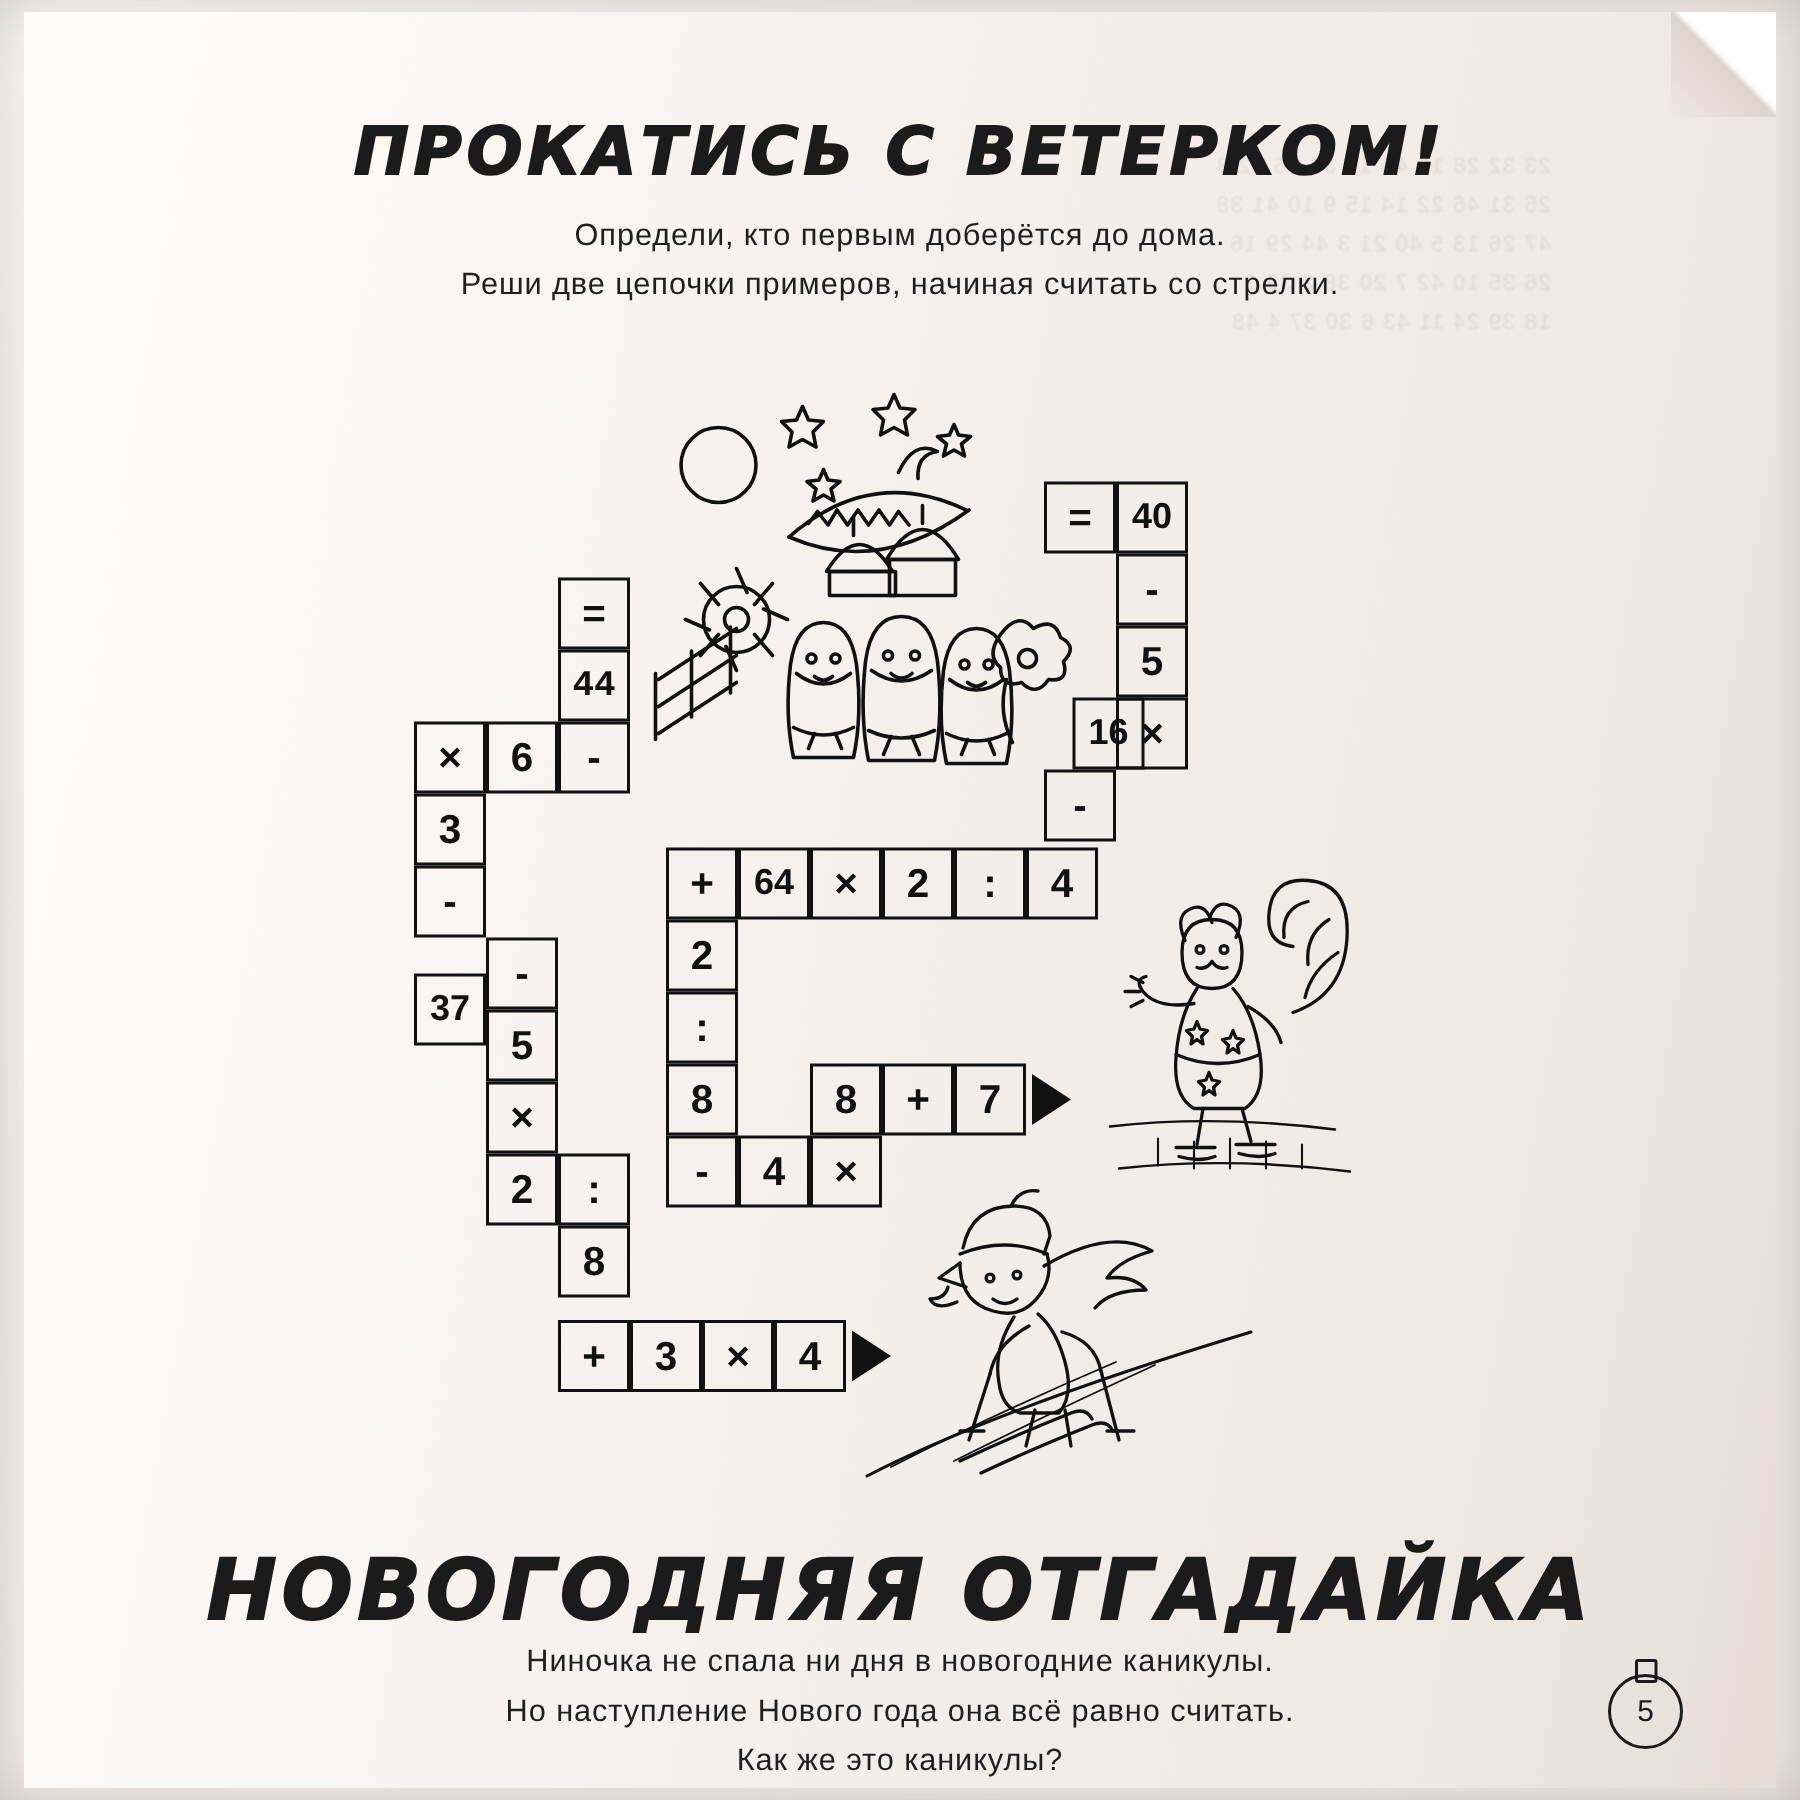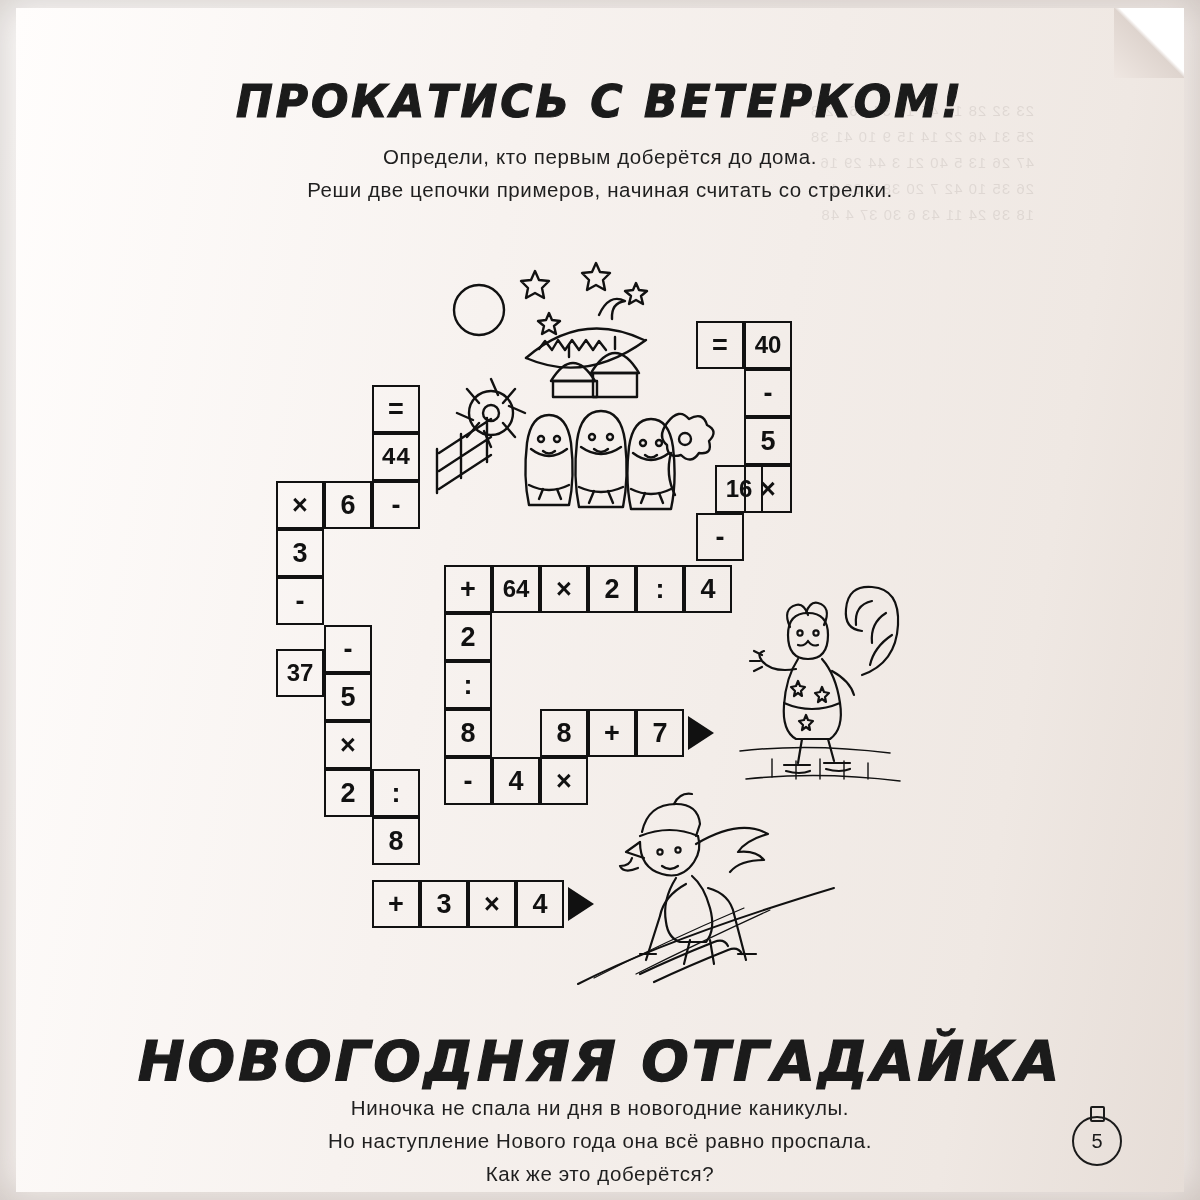--- a/index.html
+++ b/index.html
@@ -322,21 +322,21 @@
         <div class="cell" style="left: 620px; top: 701px;">7</div>
         <div class="cell" style="left: 428px; top: 749px;">-</div>
         <div class="cell" style="left: 476px; top: 749px;">4</div>
         <div class="cell" style="left: 524px; top: 749px;">×</div>
         <div class="arrow" style="left: 672px; top: 708px;"></div>
         <div class="arrow" style="left: 552px; top: 879px;"></div>
       </div>
 
     <div class="title" id="title-second">НОВОГОДНЯЯ ОТГАДАЙКА</div>
     <div class="sub" style="top:1088px;">Ниночка не спала ни дня в новогодние каникулы.</div>
-    <div class="sub" style="top:1121px;">Но наступление Нового года она всё равно проспала.</div>
-    <div class="sub" style="top:1154px;">Как же это доберётся?</div>
+    <div class="sub" style="top:1121px;">Но наступление Нового года она всё равно считать.</div>
+    <div class="sub" style="top:1154px;">Как же это каникулы?</div>
 
     <div class="pagenum-cap"></div>
     <div class="pagenum">5</div>
 
     <div class="corner-fold"></div>
   </div>
 </div>
 
 </body></html>

